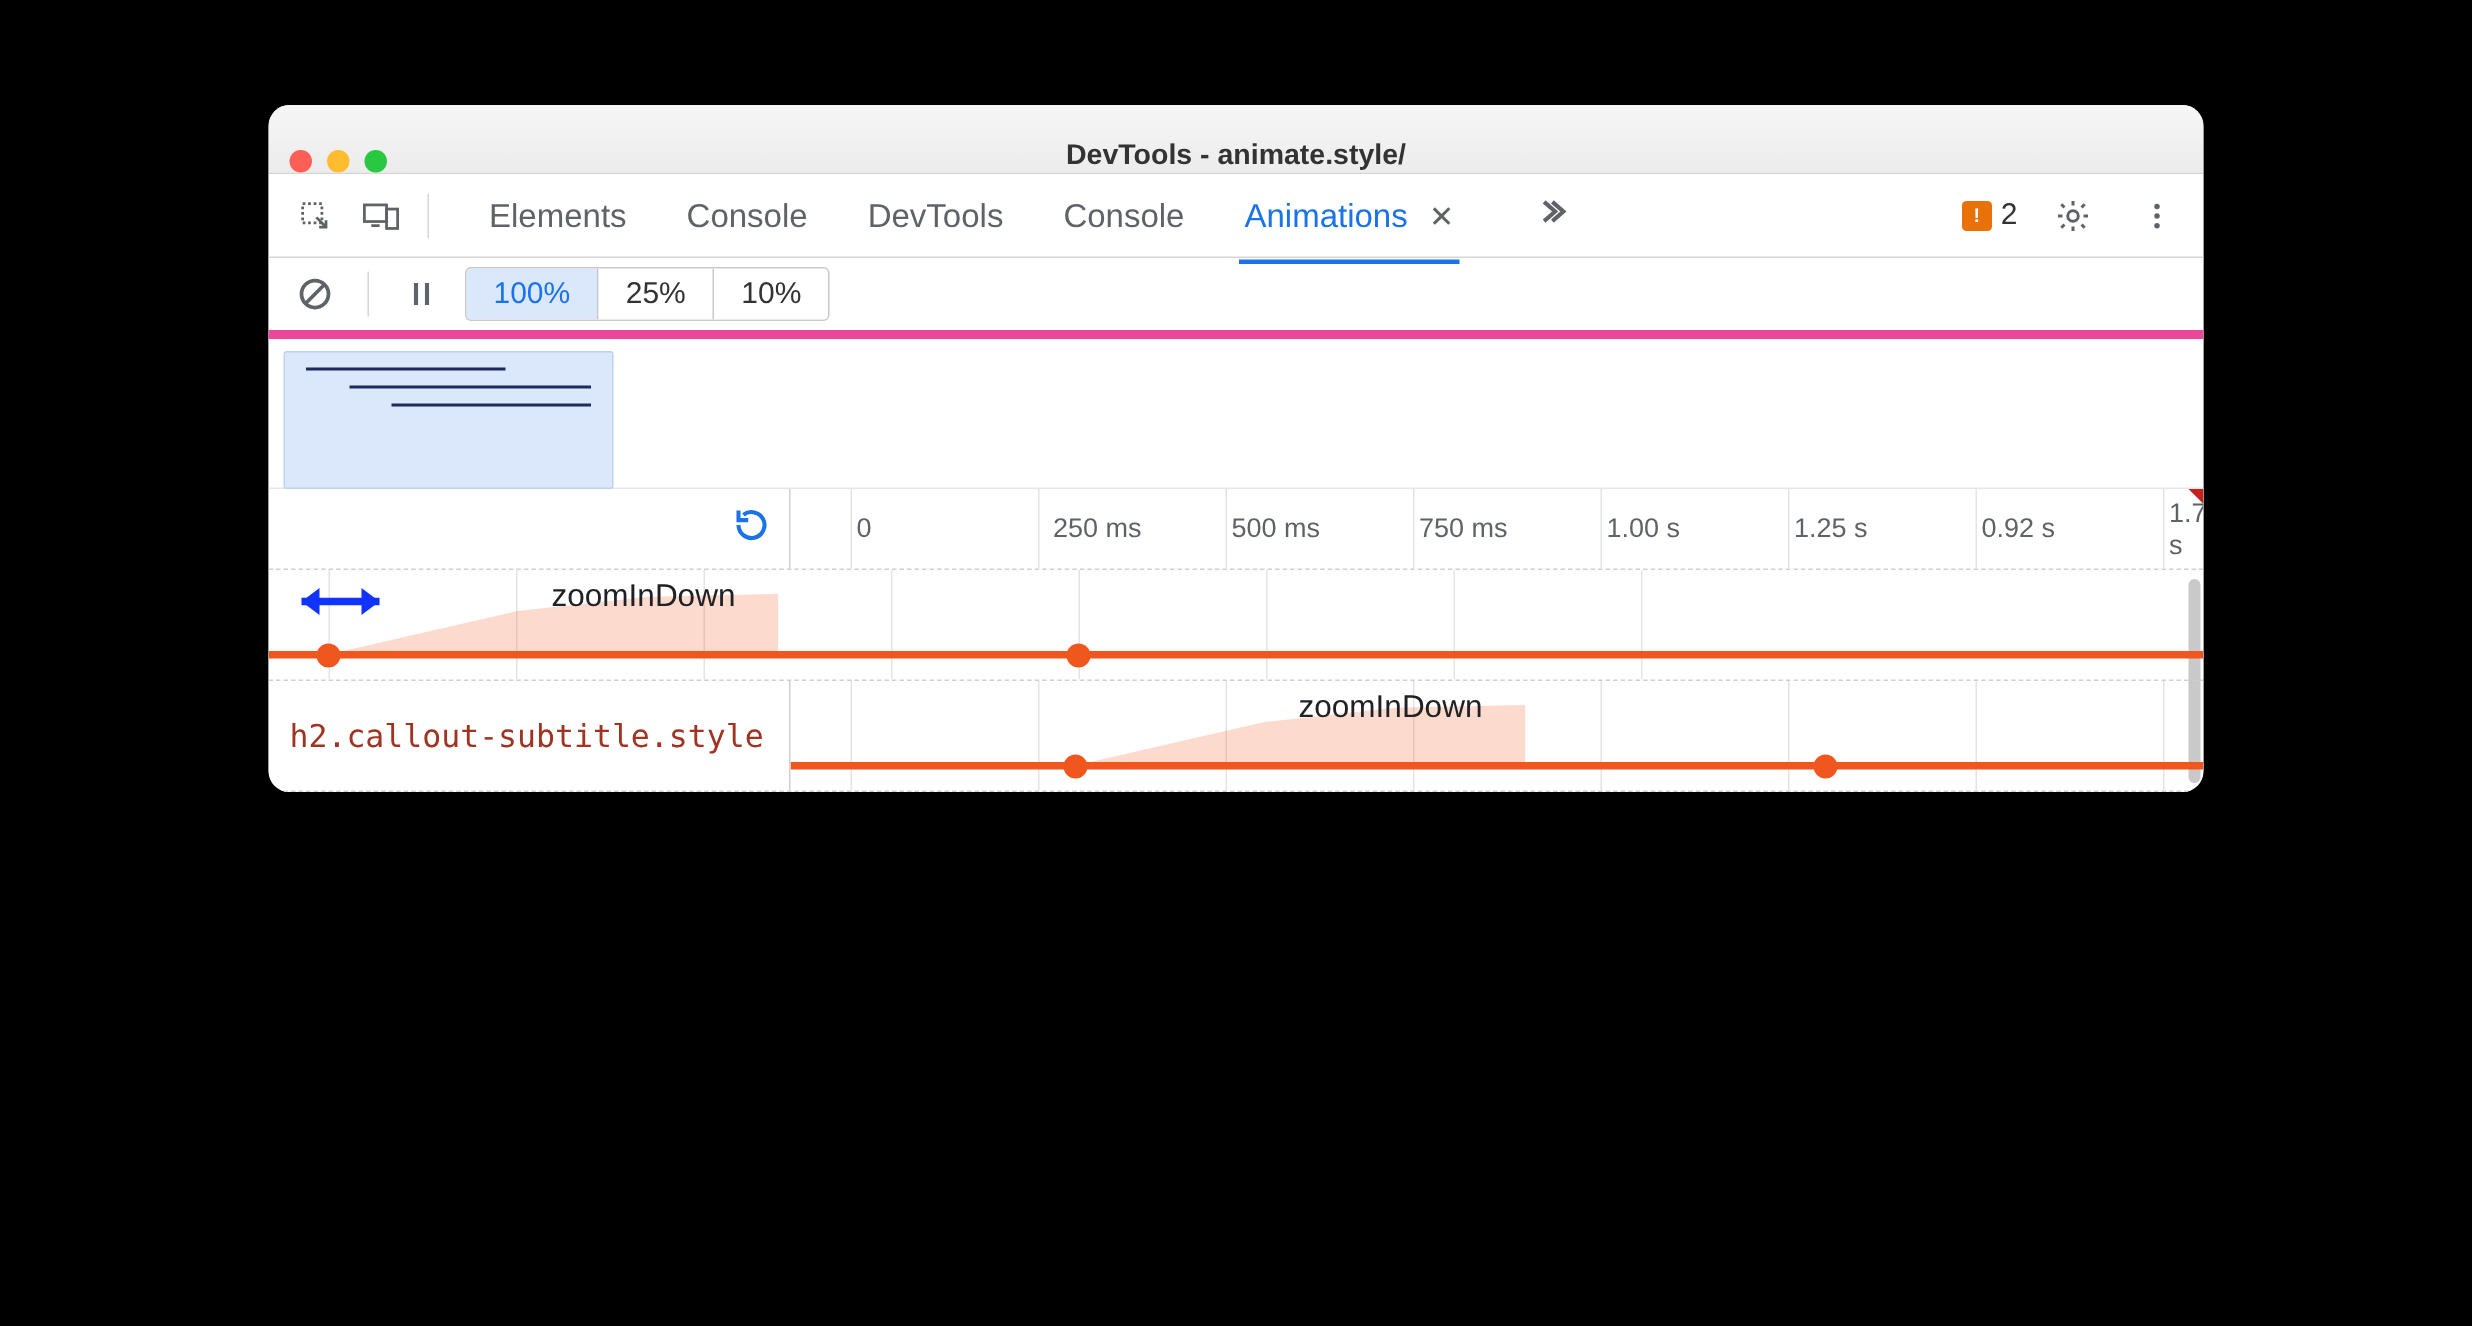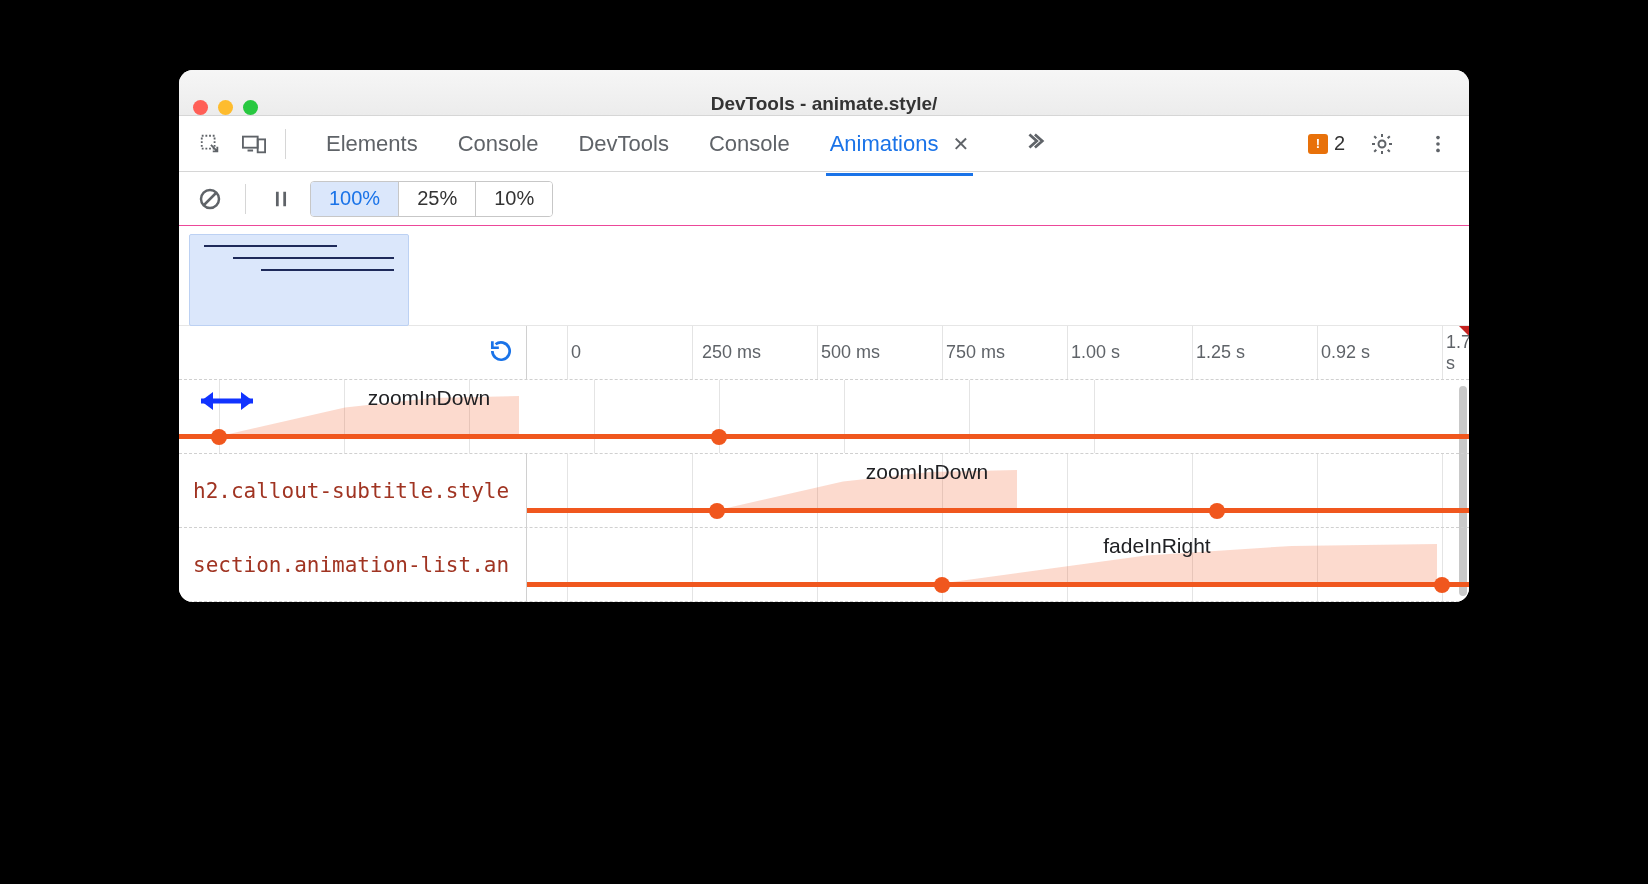--- a/index.html
+++ b/index.html
@@ -70,21 +70,21 @@
   .issue-badge {
     display:flex; align-items:center; gap:6px;
     background:#e8710a; color:#fff; font-size:13px;
     width:20px; height:20px; border-radius:3px; justify-content:center;
     font-weight:700;
   }
   .issue-wrap{display:flex;align-items:center;gap:6px;font-size:20px;color:#333;}
   
   .speedbar {
     height:54px; display:flex; align-items:center;
-    padding:0 12px; gap:10px; border-bottom:1px solid #ec4899;
+    padding:0 12px; gap:10px; border-bottom:6px solid #ec4899;
     background:#fff;
   }
   .speed-group {
     display:flex; border:1px solid #c7c7c7; border-radius:4px; overflow:hidden;
     height:36px;
   }
   .speed-btn {
     padding:0 18px; font-size:20px; color:#333;
     display:flex; align-items:center; border-right:1px solid #c7c7c7;
     background:#fff;
@@ -344,33 +344,15 @@
             <div class="gridline" style="left: 665px;"></div>
             <div class="gridline" style="left: 790px;"></div>
             <div class="gridline" style="left: 915px;"></div>
             <div class="easing" style="left: 200px; width: 290px; clip-path: polygon(0% 100%, 40% 30%, 70% 5%, 100% 0%, 100% 100%);"></div>
             <div class="track-line"></div>
             <div class="marker" style="left: 190px;"></div>
             <div class="marker" style="left: 690px;"></div>
             <div class="anim-label" style="left: 400px;">zoomInDown</div>
           </div>
         </div>
-        <div class="row">
-          <div class="left-col">section.animation-list.an</div>
-          <div class="track-area">
-            <div class="gridline" style="left: 40px;"></div>
-            <div class="gridline" style="left: 165px;"></div>
-            <div class="gridline" style="left: 290px;"></div>
-            <div class="gridline" style="left: 415px;"></div>
-            <div class="gridline" style="left: 540px;"></div>
-            <div class="gridline" style="left: 665px;"></div>
-            <div class="gridline" style="left: 790px;"></div>
-            <div class="gridline" style="left: 915px;"></div>
-            <div class="easing" style="left: 425px; width: 485px; clip-path: polygon(0% 100%, 40% 30%, 70% 5%, 100% 0%, 100% 100%);"></div>
-            <div class="track-line"></div>
-            <div class="marker" style="left: 415px;"></div>
-            <div class="marker" style="left: 915px;"></div>
-            <div class="anim-label" style="left: 630px;">fadeInRight</div>
-          </div>
-        </div>
       </div>
   </div>
 </div>
 
 </body></html>

